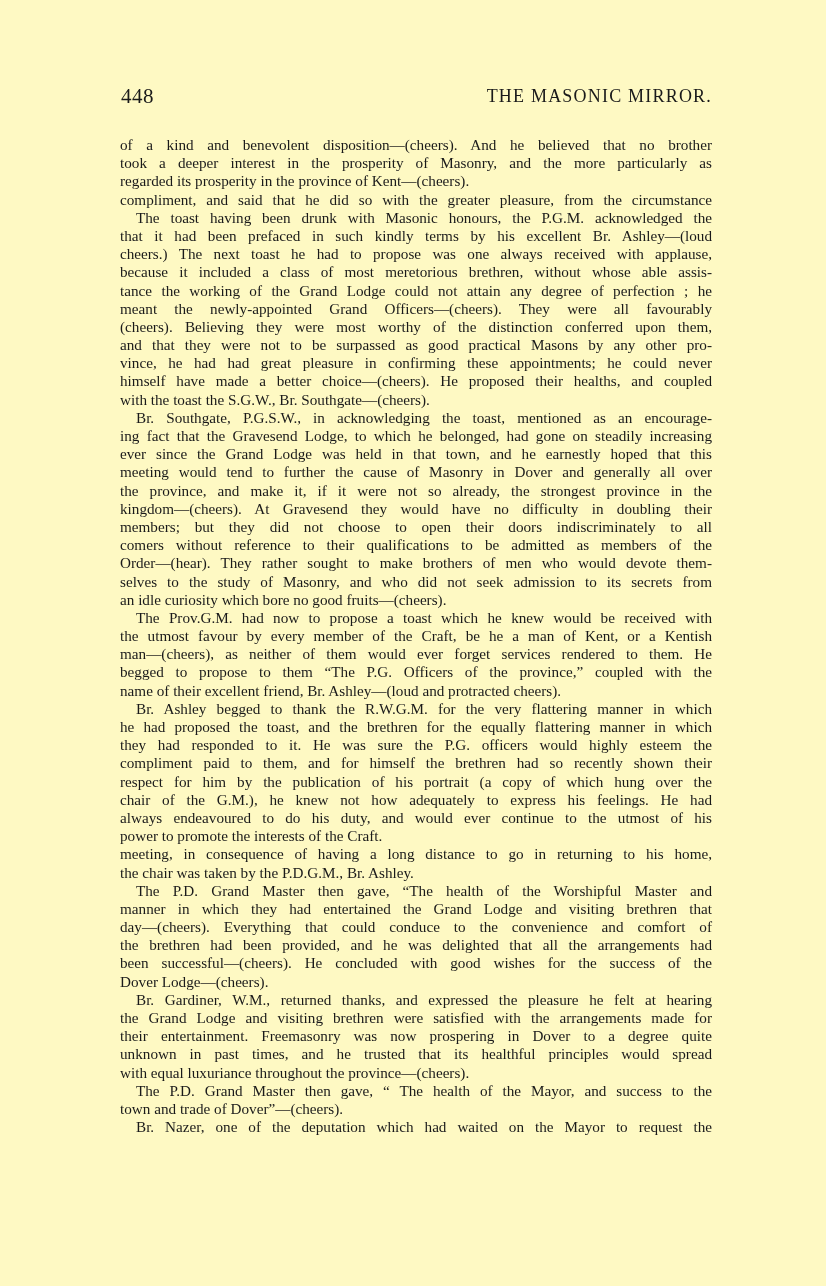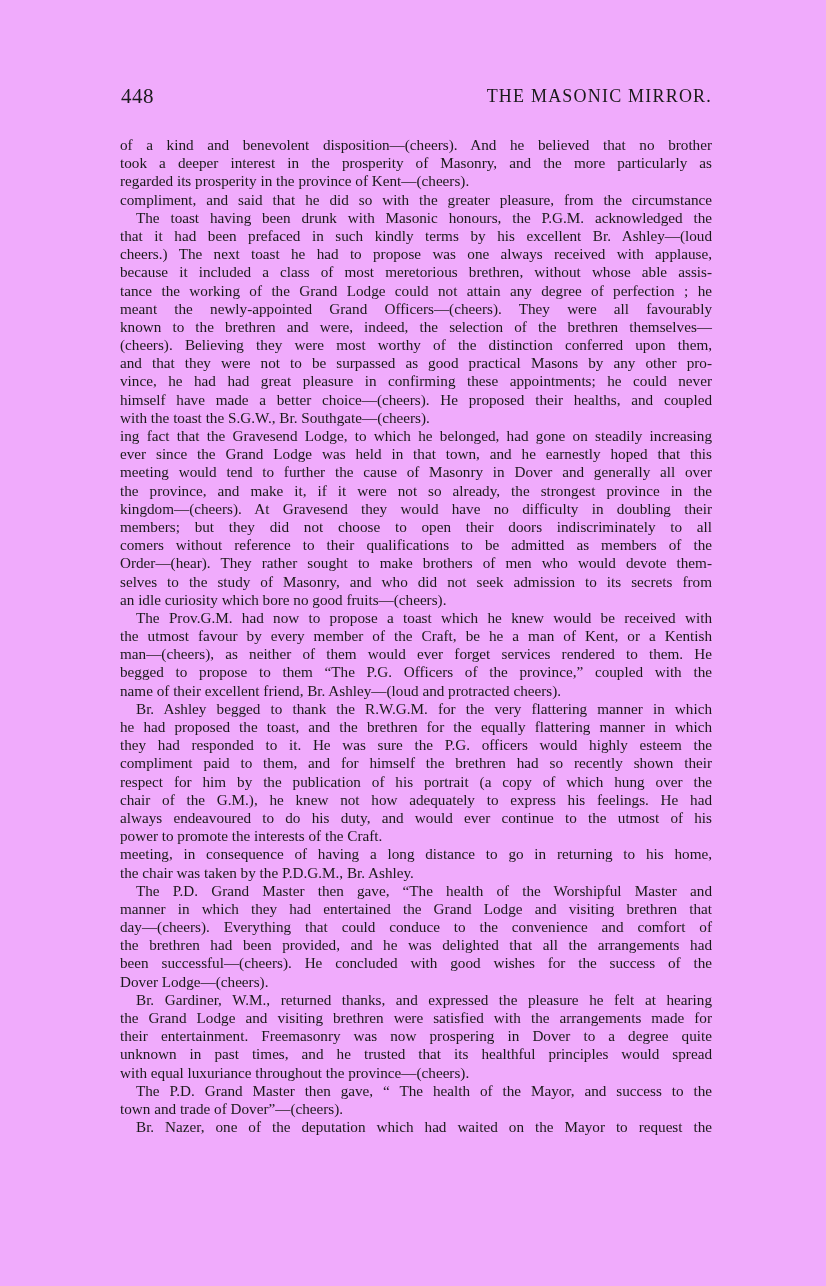--- a/index.html
+++ b/index.html
@@ -1,19 +1,19 @@
 <!DOCTYPE html>
 <html><head>
   <meta charset="utf-8">
   <style>
     html, body { margin: 0; padding: 0; background: #ffffff; }
     body { width: 826px; height: 1286px; position: relative; overflow: hidden; }
     .page {
       position: absolute; left: 0; top: 0; width: 826px; height: 1286px;
-      background: #f0abfc; color: #1a1a1a;
+      background: #fef9c3; color: #1a1a1a;
       font-family: "Liberation Serif", "DejaVu Serif", serif;
     }
     .running-head {
       position: absolute; left: 120px; top: 84px; width: 592px; height: 26px;
     }
     .page-number {
       position: absolute; left: 1px; top: 0; font-size: 21px; letter-spacing: 0.5px;
     }
     .journal-title {
       position: absolute; left: 0; right: 0; top: 2px; text-align: right;
@@ -42,26 +42,26 @@
       <span class="line">of a kind and benevolent disposition—(cheers).  And he believed that no brother</span>
       <span class="line">took a deeper interest in the prosperity of Masonry, and the more particularly as</span>
       <span class="line last">regarded its prosperity in the province of Kent—(cheers).</span>
       <span class="line">compliment, and said that he did so with the greater pleasure, from the circumstance</span>
       <span class="line indent">The toast having been drunk with Masonic honours, the P.G.M. acknowledged the</span>
       <span class="line">that it had been prefaced in such kindly terms by his excellent Br. Ashley—(loud</span>
       <span class="line">cheers.)  The next toast he had to propose was one always received with applause,</span>
       <span class="line">because it included a class of most meretorious brethren, without whose able assis-</span>
       <span class="line">tance the working of the Grand Lodge could not attain any degree of perfection ; he</span>
       <span class="line">meant the newly-appointed Grand Officers—(cheers).  They were all favourably</span>
-      <span class="line">known to the brethren and were, indeed, the selection of the brethren themselves—</span>
       <span class="line">(cheers).  Believing they were most worthy of the distinction conferred upon them,</span>
       <span class="line">and that they were not to be surpassed as good practical Masons by any other pro-</span>
       <span class="line">vince, he had had great pleasure in confirming these appointments; he could never</span>
       <span class="line">himself have made a better choice—(cheers).  He proposed their healths, and coupled</span>
       <span class="line last">with the toast the S.G.W., Br. Southgate—(cheers).</span>
+      <span class="line indent">Br. Southgate, P.G.S.W., in acknowledging the toast, mentioned as an encourage-</span>
       <span class="line">ing fact that the Gravesend Lodge, to which he belonged, had gone on steadily increasing</span>
       <span class="line">ever since the Grand Lodge was held in that town, and he earnestly hoped that this</span>
       <span class="line">meeting would tend to further the cause of Masonry in Dover and generally all over</span>
       <span class="line">the province, and make it, if it were not so already, the strongest province in the</span>
       <span class="line">kingdom—(cheers).  At Gravesend they would have no difficulty in doubling their</span>
       <span class="line">members; but they did not choose to open their doors indiscriminately to all</span>
       <span class="line">comers without reference to their qualifications to be admitted as members of the</span>
       <span class="line">Order—(hear).  They rather sought to make brothers of men who would devote them-</span>
       <span class="line">selves to the study of Masonry, and who did not seek admission to its secrets from</span>
       <span class="line last">an idle curiosity which bore no good fruits—(cheers).</span>

